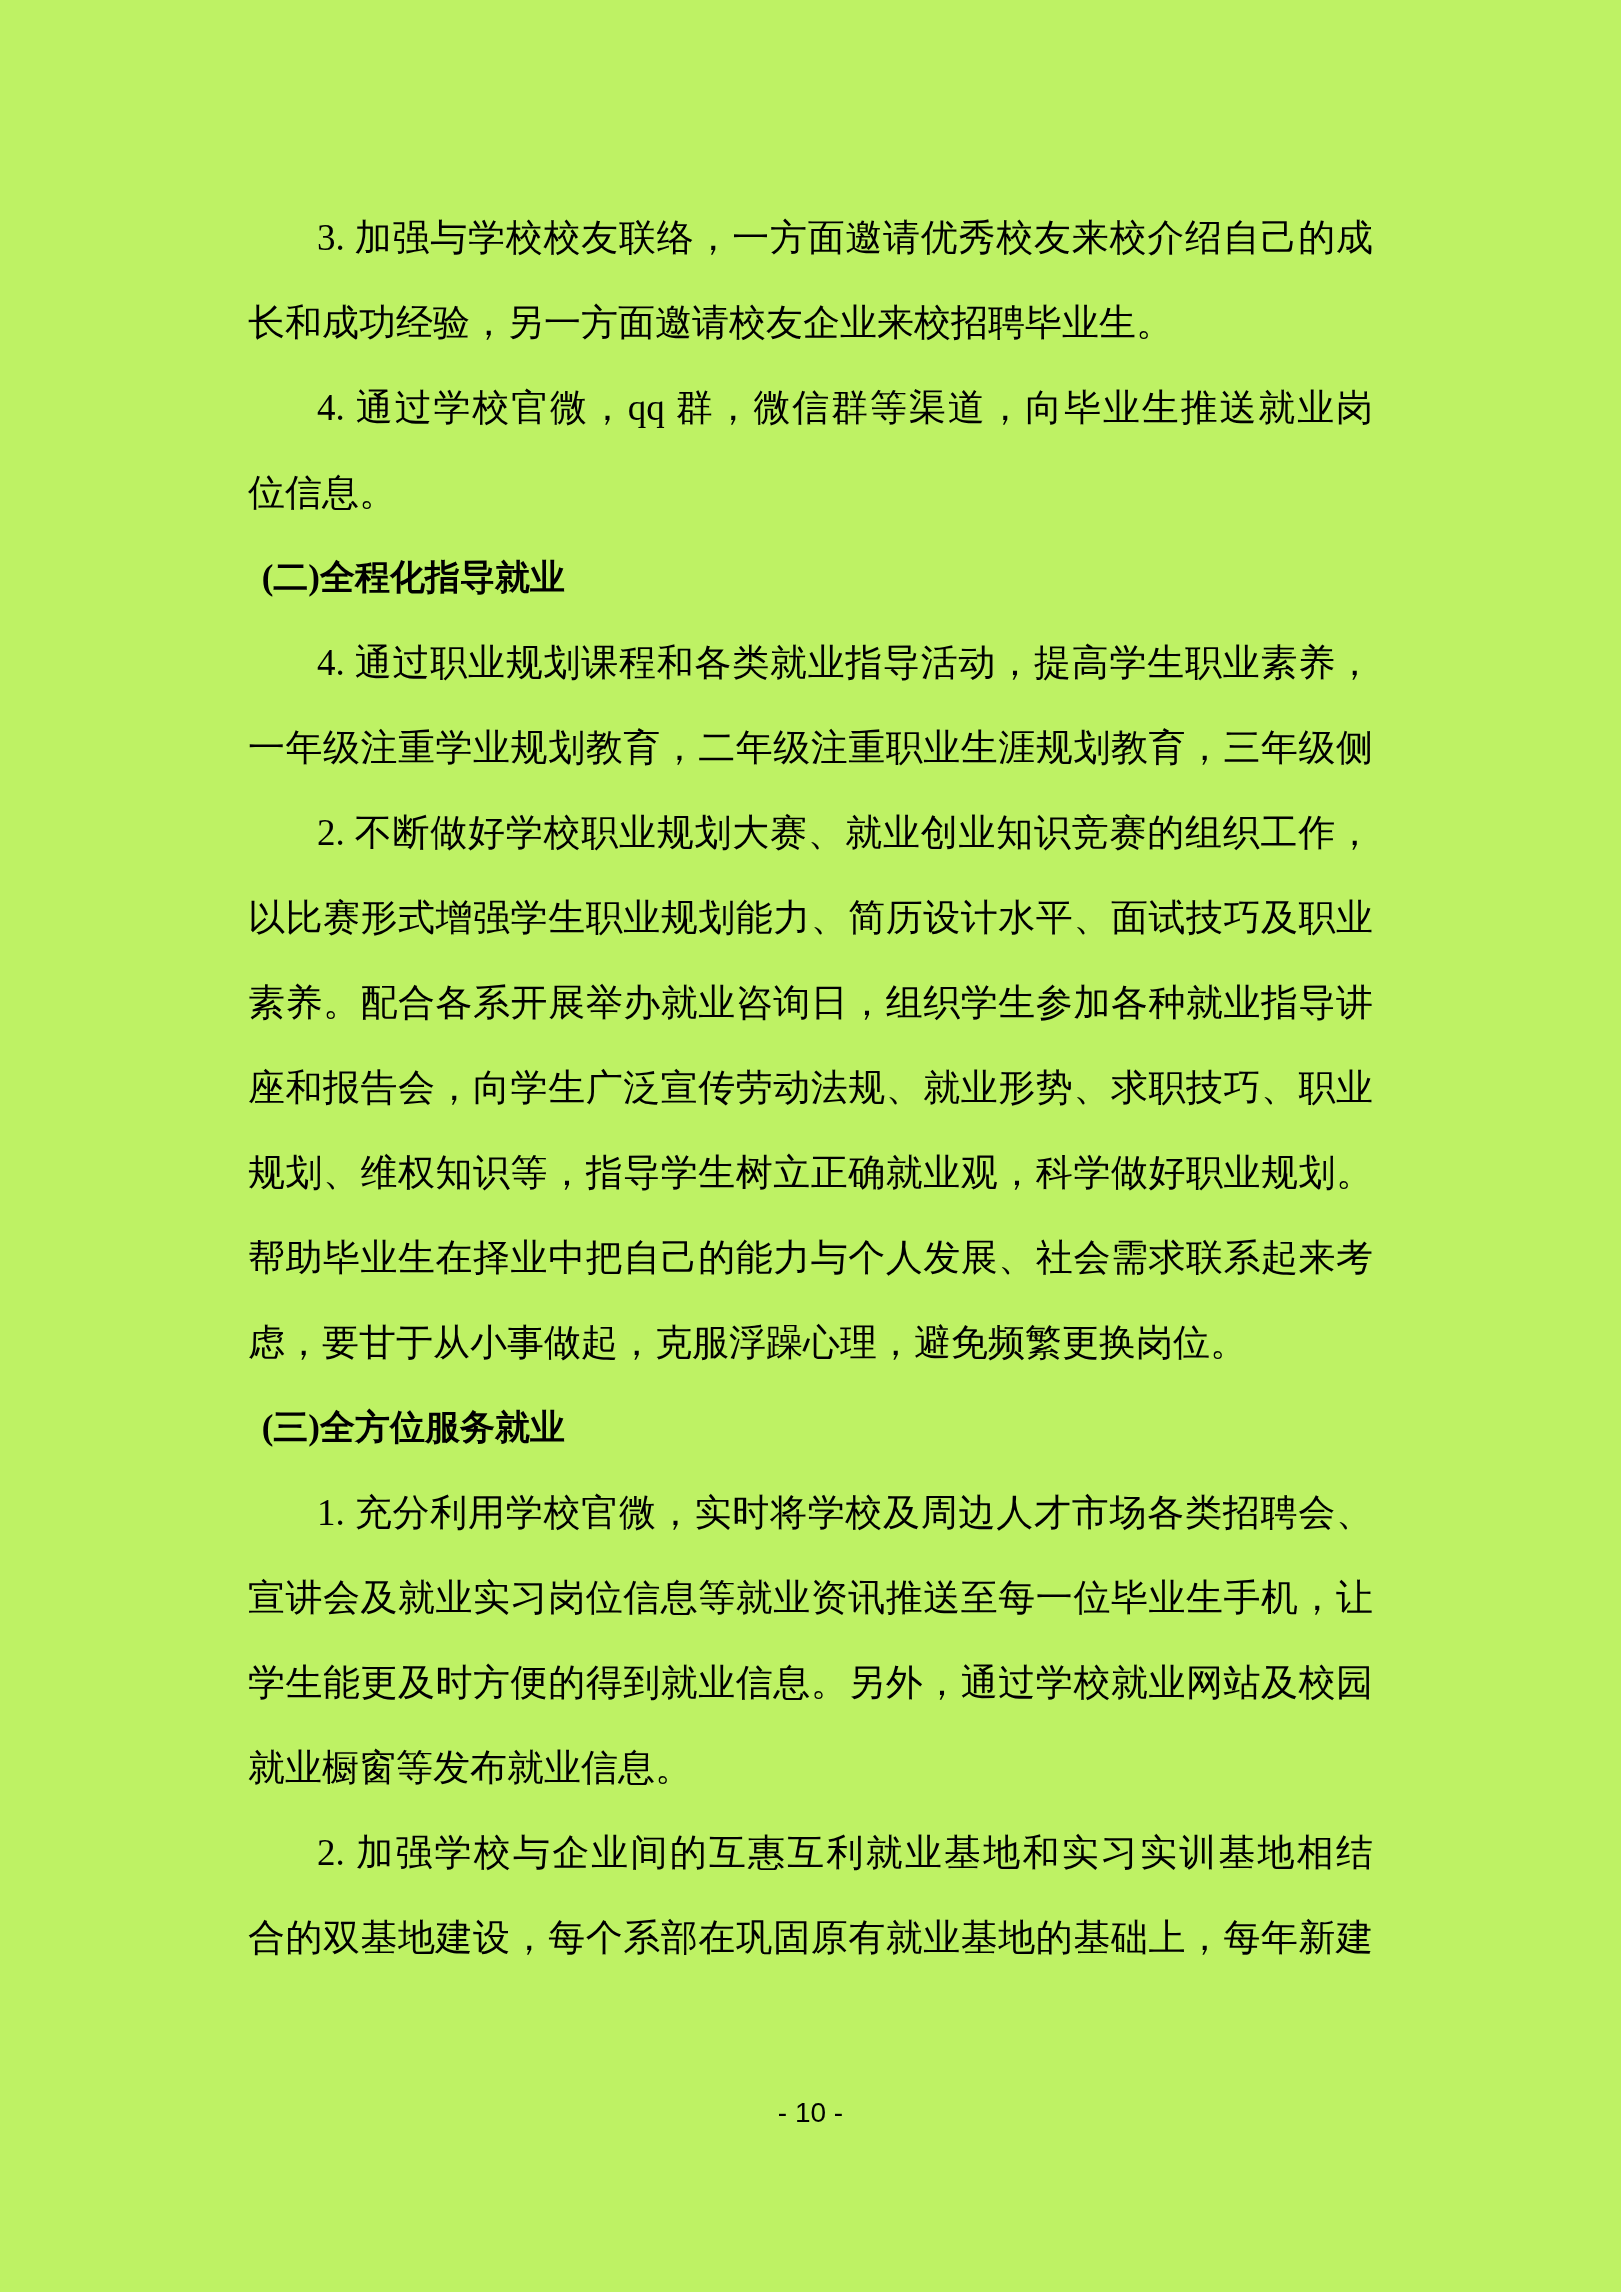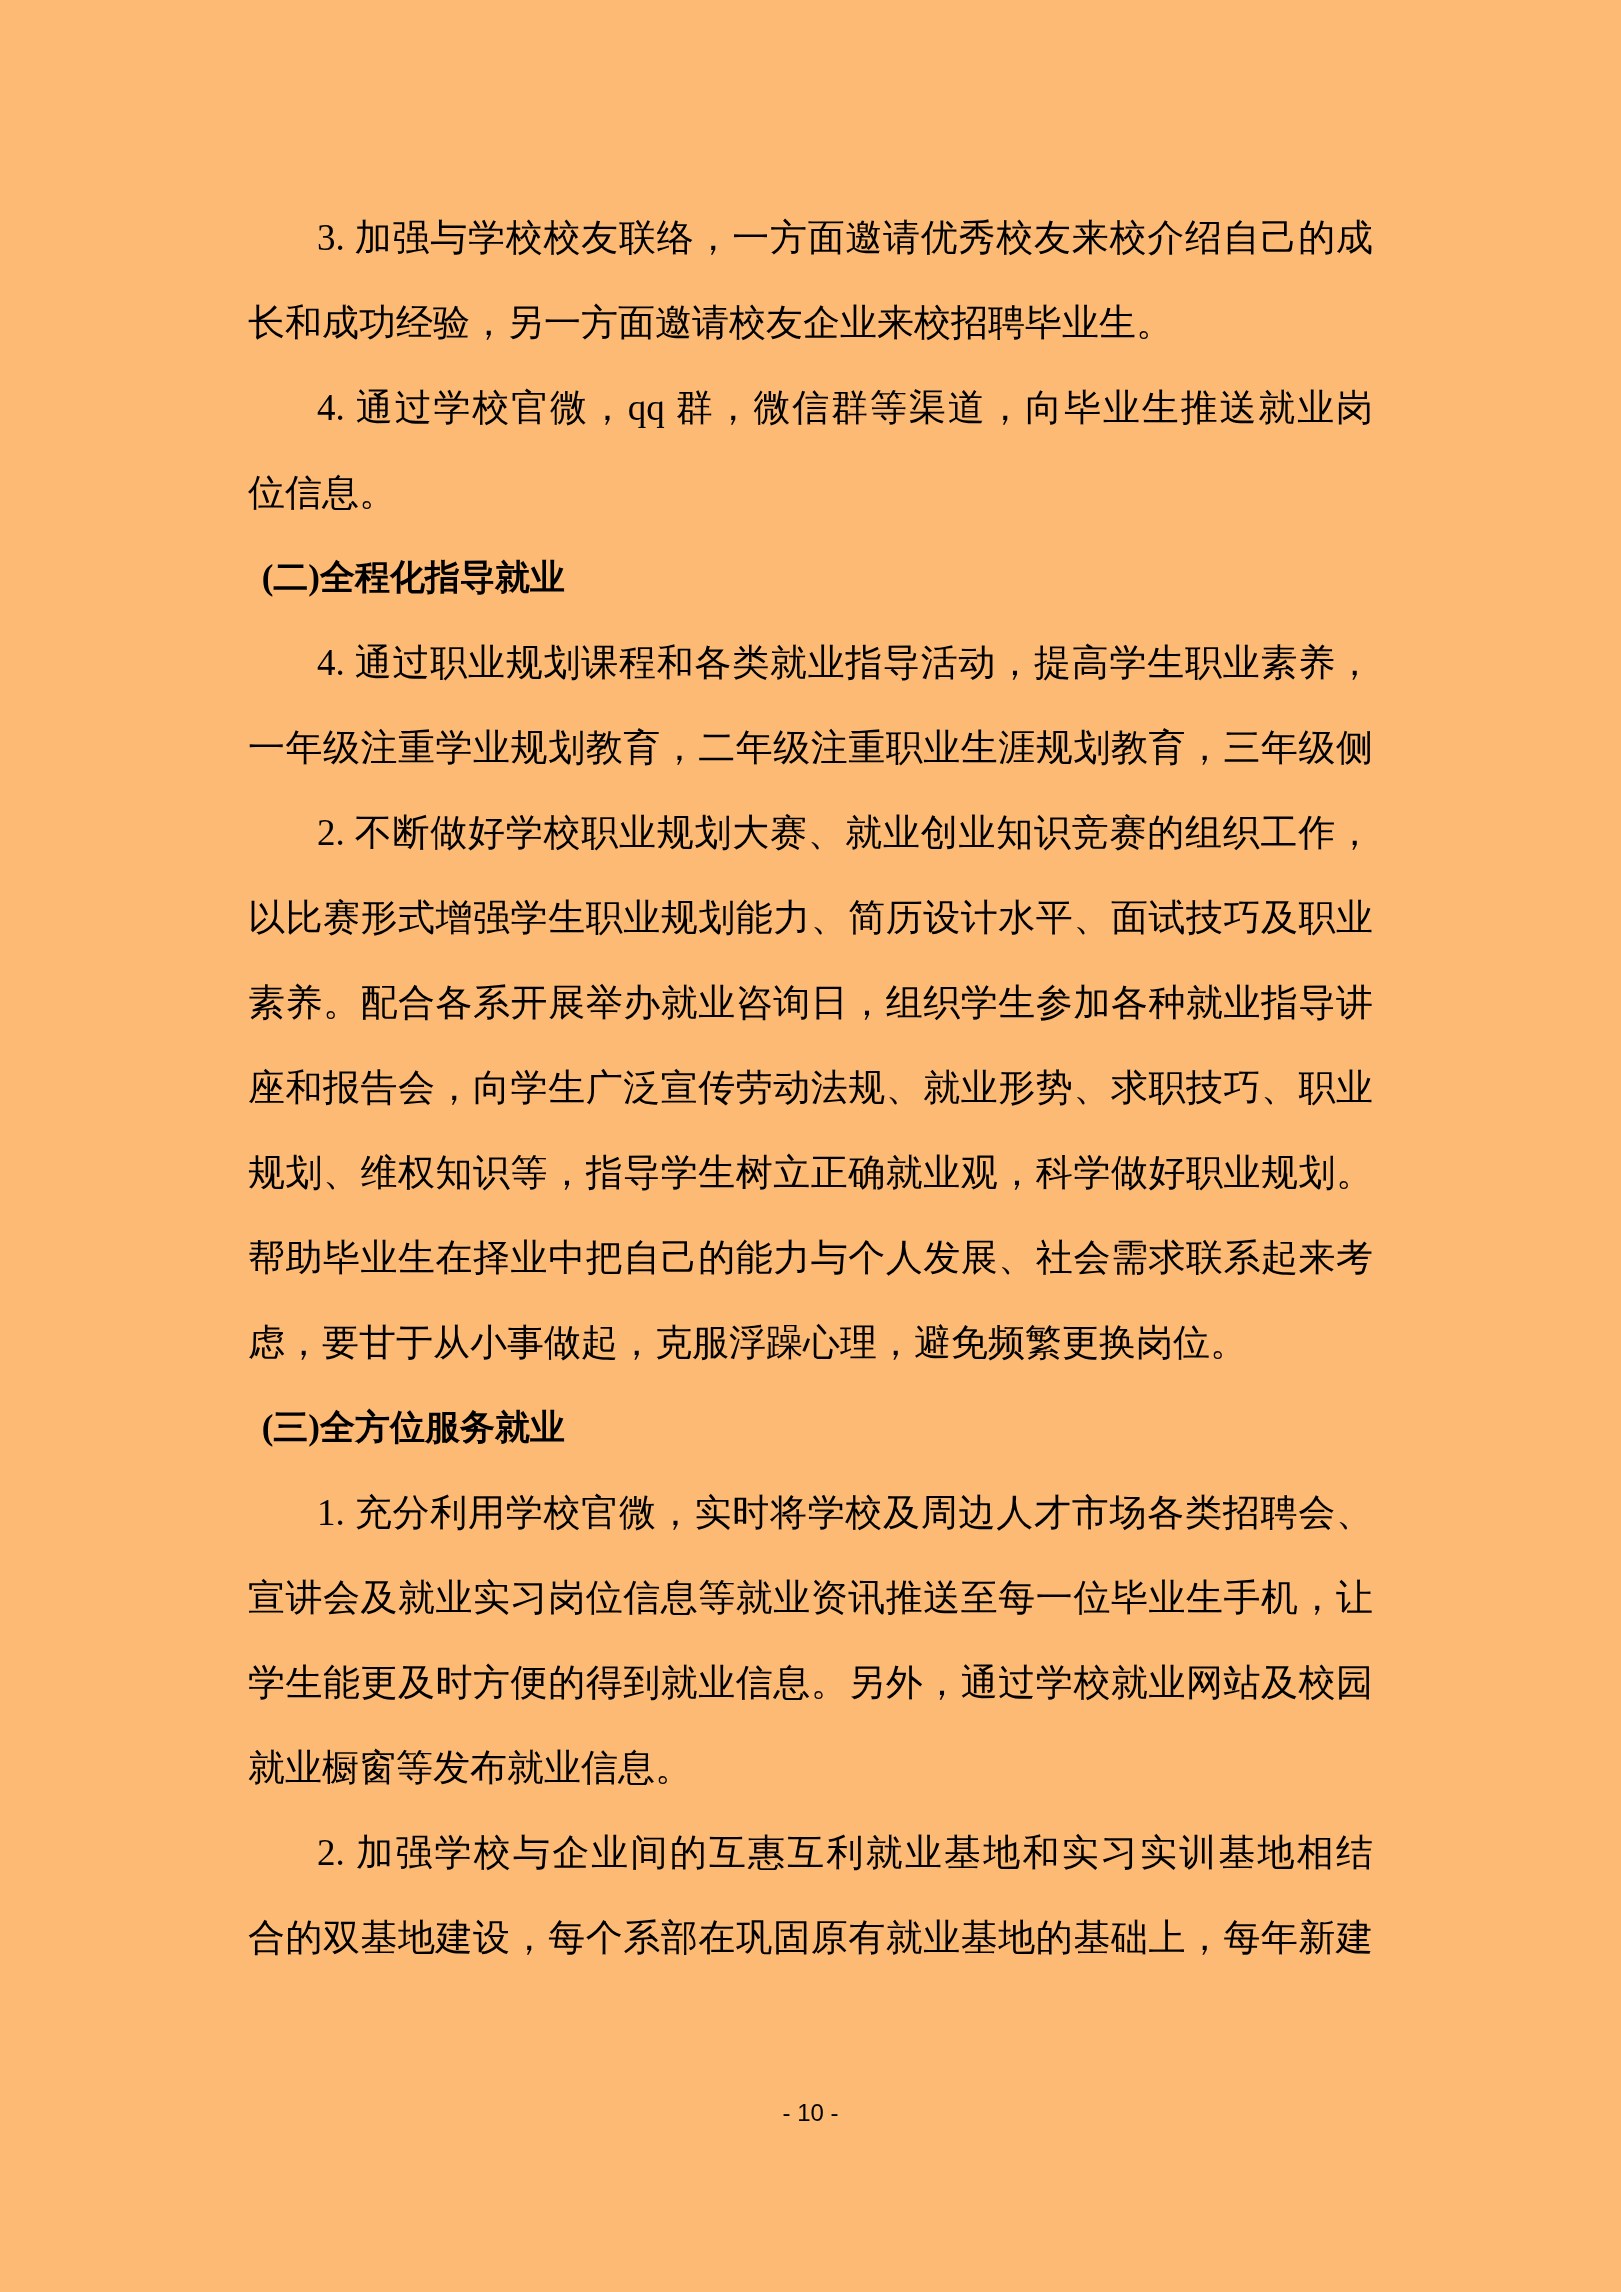--- a/index.html
+++ b/index.html
@@ -8,21 +8,21 @@
     height: 2293px;
     background: #ffffff;
     position: relative;
     overflow: hidden;
     color: #000000;
     font-family: "Liberation Serif", "DejaVu Serif", serif;
   }
   .page {
     position: absolute;
     inset: 0;
-    background: #fdba74;
+    background: #bef264;
   }
   .content {
     position: absolute;
     left: 248px;
     top: 195px;
     width: 1125px;
   }
   .line {
     font-size: 37px;
     height: 85px;
@@ -46,21 +46,21 @@
   }
   .footer {
     position: absolute;
     left: 248px;
     width: 1125px;
     top: 2091px;
     height: 43px;
     line-height: 43px;
     text-align: center;
     font-family: "Liberation Sans", "DejaVu Sans", sans-serif;
-    font-size: 24px;
+    font-size: 28px;
     color: #000000;
   }
 </style>
 </head>
 <body>
 
 <div class="page">
   <div class="content">
       <div class="line indent just">3. 加强与学校校友联络，一方面邀请优秀校友来校介绍自己的成</div>
       <div class="line">长和成功经验，另一方面邀请校友企业来校招聘毕业生。</div>

